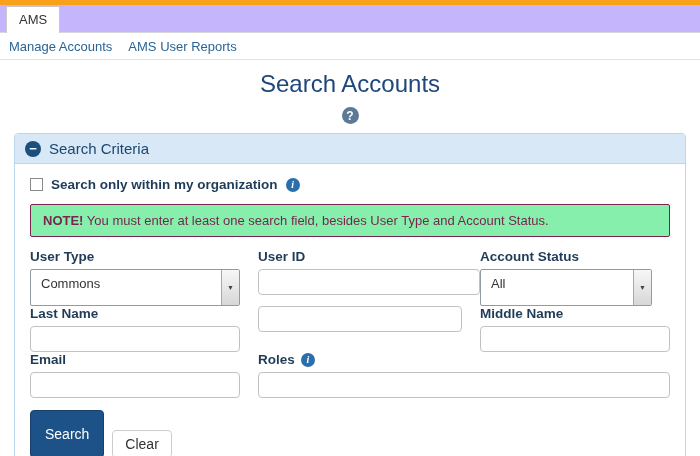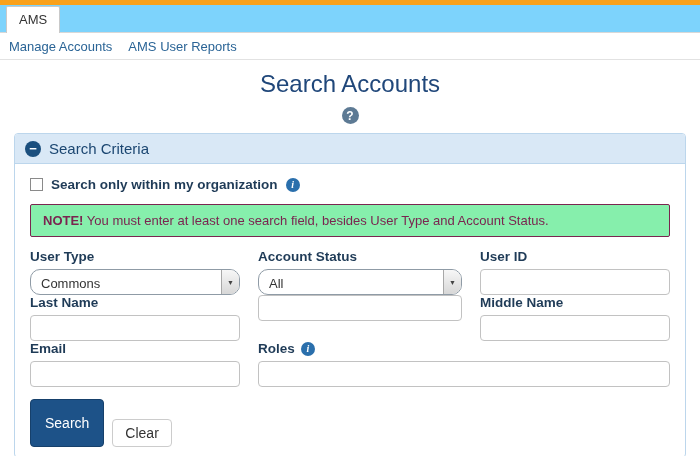--- a/index.html
+++ b/index.html
@@ -5,21 +5,21 @@
   * { box-sizing: border-box; margin: 0; padding: 0; }
   html, body { width: 700px; height: 456px; }
   body {
     font-family: "Liberation Sans", sans-serif;
     background: #ffffff;
     overflow: hidden;
     color: #333;
   }
   .top-accent { height: 5px; background: #F9A11B; }
   .tab-strip {
-    height: 28px; background: #7dd3fc; border-bottom: 1px solid #D8D8D8;
+    height: 28px; background: #c4b5fd; border-bottom: 1px solid #D8D8D8;
     padding-left: 6px; display: flex; align-items: flex-end;
   }
   .tab {
     background: #fff; border: 1px solid #C9C9C9; border-bottom: none;
     border-radius: 2px 2px 0 0; padding: 5px 12px 6px; font-size: 13px;
     color: #333; position: relative; top: 1px; cursor: pointer;
   }
   .nav-bar {
     height: 27px; display: flex; align-items: center; gap: 16px;
     padding: 0 9px; border-bottom: 1px solid #E2E2E2; background: #fff;
@@ -70,21 +70,21 @@
   .field.last-col { padding-right: 0; }
   .field-label {
     font-size: 13.5px; font-weight: bold; color: #1F3B57;
     margin-bottom: 5px; display: flex; align-items: center; gap: 6px;
   }
   .text-input {
     width: 100%; height: 26px; border: 1px solid #C2C2C2; border-radius: 4px;
     padding: 0 7px; font-size: 13px; font-family: inherit; color: #333; background: #fff;
   }
   .select {
-    display: flex; height: 26px; border: 1px solid #8F9BA6; border-radius: 10px;
+    display: flex; height: 37px; border: 1px solid #8F9BA6; border-radius: 2px;
     background: #fff; overflow: hidden; cursor: pointer; align-items: stretch;
   }
   .select-value { flex: 1; font-size: 13px; color: #333; padding: 6px 4px 0 10px; }
   .select-arrow {
     width: 18px; border-left: 1px solid #A8A8A8;
     background: linear-gradient(#F7F7F7, #D7D7D7);
     display: flex; align-items: center; justify-content: center;
     font-size: 7px; color: #444; flex: 0 0 auto;
   }
   .roles-field { grid-column: 2 / 4; }
@@ -152,33 +152,33 @@
       <div class="form-grid">
 
         <div class="field">
           <div class="field-label">User Type</div>
           <div class="select">
             <span class="select-value">Commons</span>
             <span class="select-arrow">▼</span>
           </div>
         </div>
 
+        <div class="field last-col">
+          <div class="field-label">User ID</div>
+          <input class="text-input" type="text" value="" style="">
+        </div>
+
         <div class="field">
           <div class="field-label">Account Status</div>
           <div class="select">
             <span class="select-value">All</span>
             <span class="select-arrow">▼</span>
           </div>
         </div>
 
-        <div class="field last-col">
-          <div class="field-label">User ID</div>
-          <input class="text-input" type="text" value="" style="">
-        </div>
-
         <div class="field">
           <div class="field-label">Last Name</div>
           <input class="text-input" type="text" value="" style="">
         </div>
 
         <div class="field">
           <input class="text-input" type="text" value="" style="">
         </div>
 
         <div class="field last-col">

